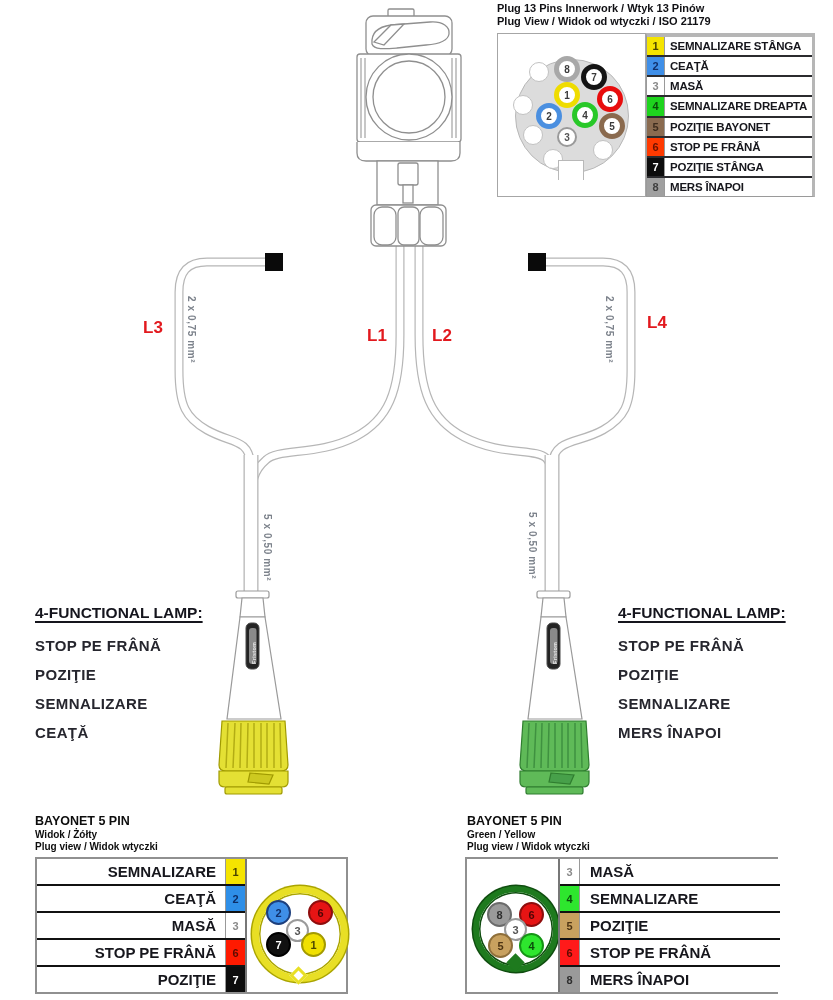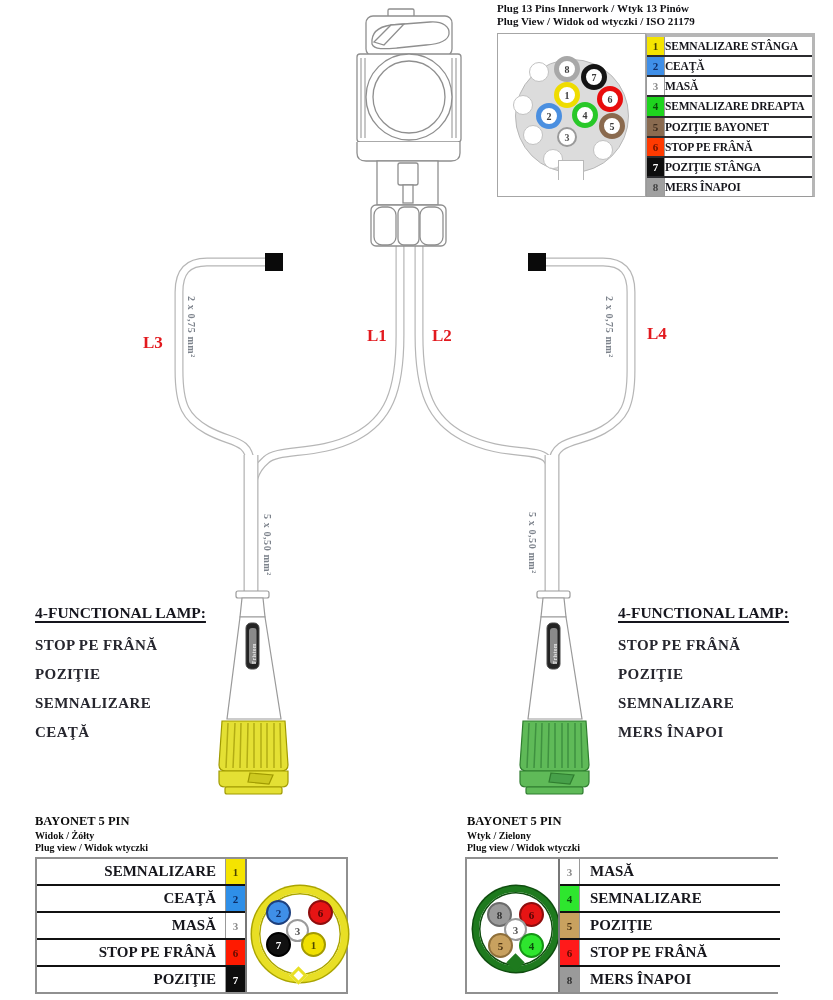--- a/index.html
+++ b/index.html
@@ -1,17 +1,17 @@
 <!DOCTYPE html>
 <html><head>
 <meta charset="utf-8">
 <style>
   html,body{margin:0;padding:0;background:#fff;}
   #canvas{position:relative;width:833px;height:1000px;background:#fff;overflow:hidden;
-          font-family:Liberation Serif, serif;}
+          font-family:Liberation Sans, sans-serif;}
   svg.art{position:absolute;left:0;top:0;z-index:0;}
   .wo{stroke:#b6b6b6;stroke-width:9;fill:none;stroke-linecap:round;}
   .wi{stroke:#ffffff;stroke-width:6.6;fill:none;stroke-linecap:round;}
   .co{stroke:#b6b6b6;stroke-width:15;fill:none;}
   .ci{stroke:#ffffff;stroke-width:12.4;fill:none;}
   .brand{font-size:5.5px;fill:#e6e6e6;font-weight:bold;letter-spacing:.3px;}
 
   .t-title{position:absolute;font-size:11px;font-weight:bold;color:#101014;z-index:2;white-space:nowrap;}
 
   .p13box{position:absolute;border:1px solid #a6a6a6;background:#fff;z-index:2;box-sizing:border-box;}
@@ -26,21 +26,21 @@
        color:#3a3a3a;box-sizing:border-box;}
   .pin.small{width:20px;height:20px;border-width:2px;font-size:10px;}
 
   .p13table{position:absolute;display:flex;flex-direction:column;background:#fff;z-index:2;
             border:1px solid #9a9a9a;border-top:4px solid #b6b6b6;border-right:3px solid #b6b6b6;
             box-sizing:border-box;}
   .p13row{flex:1;display:flex;border-bottom:2px solid #2b2b2e;}
   .p13row:last-child{border-bottom:none;}
   .p13num{width:17px;display:flex;align-items:center;justify-content:center;
           font-size:11px;font-weight:bold;border-right:1px solid #9a9a9a;}
-  .p13lab{flex:1;display:flex;align-items:center;font-size:11.5px;font-weight:bold;
+  .p13lab{flex:1;display:flex;align-items:center;padding-left:5px;font-size:11.5px;font-weight:bold;
           color:#16161c;white-space:nowrap;letter-spacing:-0.2px;}
 
   .lred{position:absolute;font-size:17px;font-weight:bold;color:#e2191e;z-index:2;}
   .wsize{position:absolute;writing-mode:vertical-rl;font-size:10px;font-weight:bold;color:#7d838c;
          letter-spacing:.6px;z-index:2;white-space:nowrap;}
 
   .flamp{position:absolute;z-index:2;}
   .flamp-title{font-size:15.5px;font-weight:bold;color:#15151d;text-decoration:underline;
                text-underline-offset:3px;text-decoration-thickness:2px;margin-bottom:15px;white-space:nowrap;}
   .flamp-item{font-size:15px;font-weight:bold;color:#26262e;margin-bottom:12px;letter-spacing:.4px;white-space:nowrap;}
@@ -223,24 +223,24 @@
     <div class="p13row">
         <div class="p13num" style="background: rgb(13, 13, 13); color: rgb(255, 255, 255);">7</div>
         <div class="p13lab">POZIŢIE STÂNGA</div>
       </div>
     <div class="p13row">
         <div class="p13num" style="background: rgb(160, 160, 160); color: rgb(63, 63, 63);">8</div>
         <div class="p13lab">MERS ÎNAPOI</div>
       </div>
   </div>
 
-  <div class="lred" style="left:143px;top:333px">L3</div>
+  <div class="lred" style="left:143px;top:318px">L3</div>
   <div class="lred" style="left:367px;top:326px">L1</div>
   <div class="lred" style="left:432px;top:326px">L2</div>
-  <div class="lred" style="left:647px;top:324px">L4</div>
+  <div class="lred" style="left:647px;top:313px">L4</div>
   <div class="wsize" style="left:186px;top:296px">2 x 0,75 mm²</div>
   <div class="wsize" style="left:604px;top:296px">2 x 0,75 mm²</div>
   <div class="wsize" style="left:262px;top:514px">5 x 0,50 mm²</div>
   <div class="wsize" style="left:527px;top:512px">5 x 0,50 mm²</div>
 
   <div class="flamp" style="left:35px;top:604px">
     <div class="flamp-title">4-FUNCTIONAL LAMP:</div>
     <div class="flamp-item">STOP PE FRÂNĂ</div>
     <div class="flamp-item">POZIŢIE</div>
     <div class="flamp-item">SEMNALIZARE</div>
@@ -298,21 +298,21 @@
         </div>
       <div class="bpin" style="left: 51px; top: 48px; background: rgb(240, 224, 0); color: rgb(77, 72, 0); border-color: rgb(163, 154, 0);">
           <span>1</span>
         </div>
       <div class="notch-y"></div>
     </div>
   </div>
 
   <div class="bay-head" style="left:467px;top:814px">
     <div class="bh1">BAYONET 5 PIN</div>
-    <div class="bh2">Wtyk / Zielony</div>
+    <div class="bh2">Green / Yellow</div>
     <div class="bh2">Plug view / Widok wtyczki</div>
   </div>
   <div class="baybox" style="left:465px;top:857px;width:313px;height:137px">
     <div class="conn" style="left:4px;top:25px;width:90px;height:90px">
       <div class="ring ring-g" style="border-color: rgb(30, 122, 30);"></div>
       <div class="bpin" style="left: 16px; top: 18px; background: rgb(154, 154, 154); color: rgb(46, 46, 46); border-color: rgb(107, 107, 107);">
           <span>8</span>
         </div>
       <div class="bpin" style="left: 48px; top: 18px; background: rgb(230, 20, 20); color: rgb(77, 5, 5); border-color: rgb(143, 13, 13);">
           <span>6</span>

